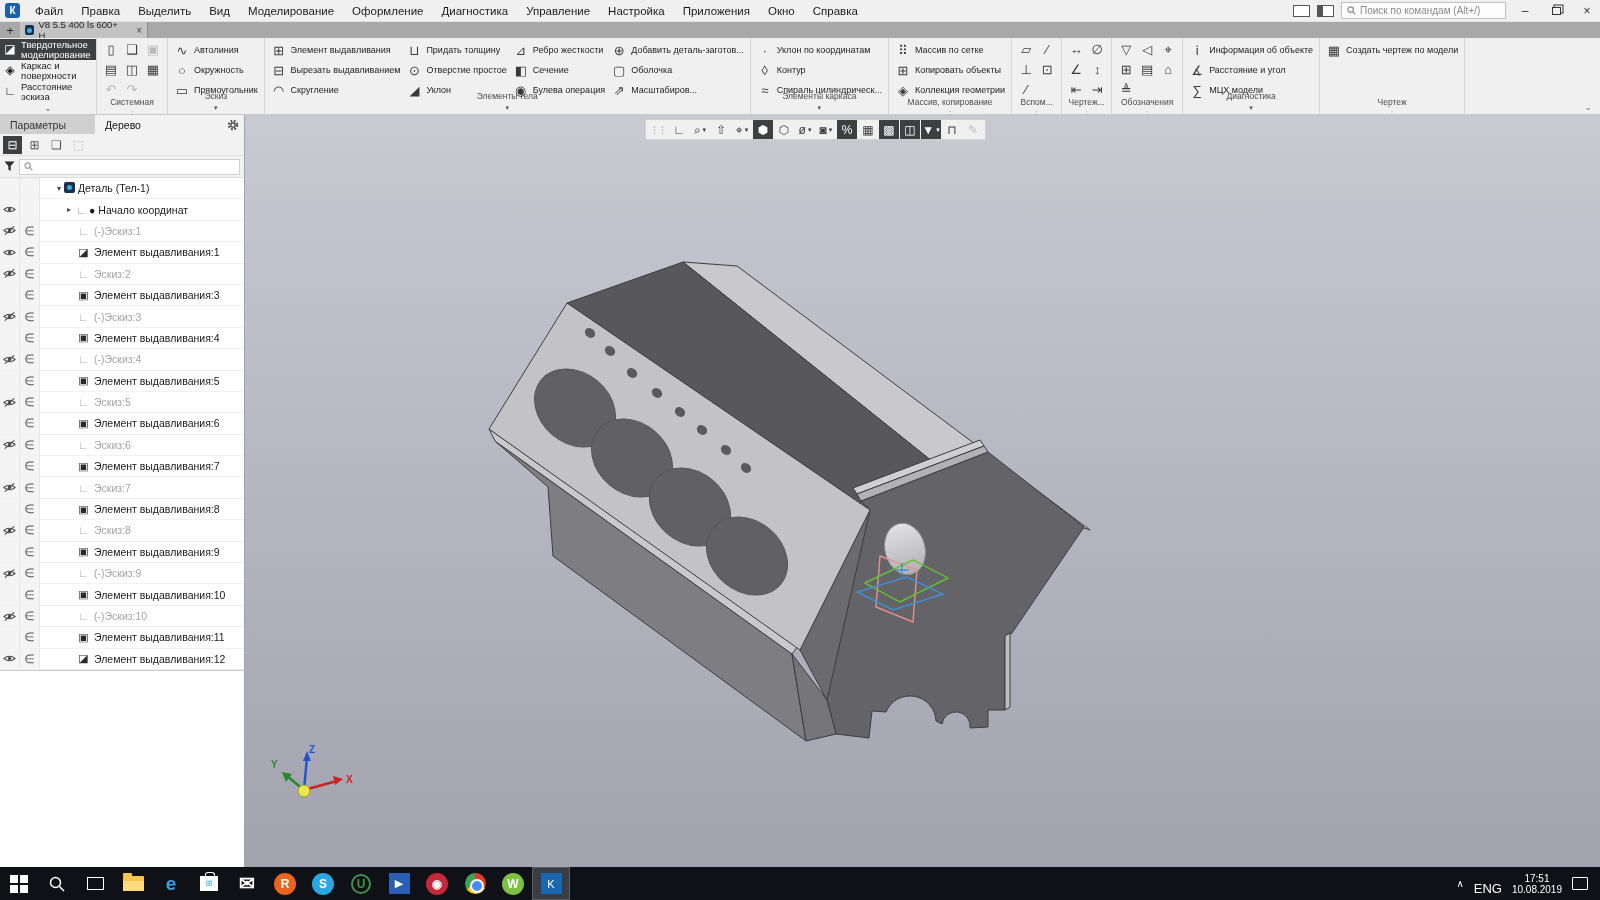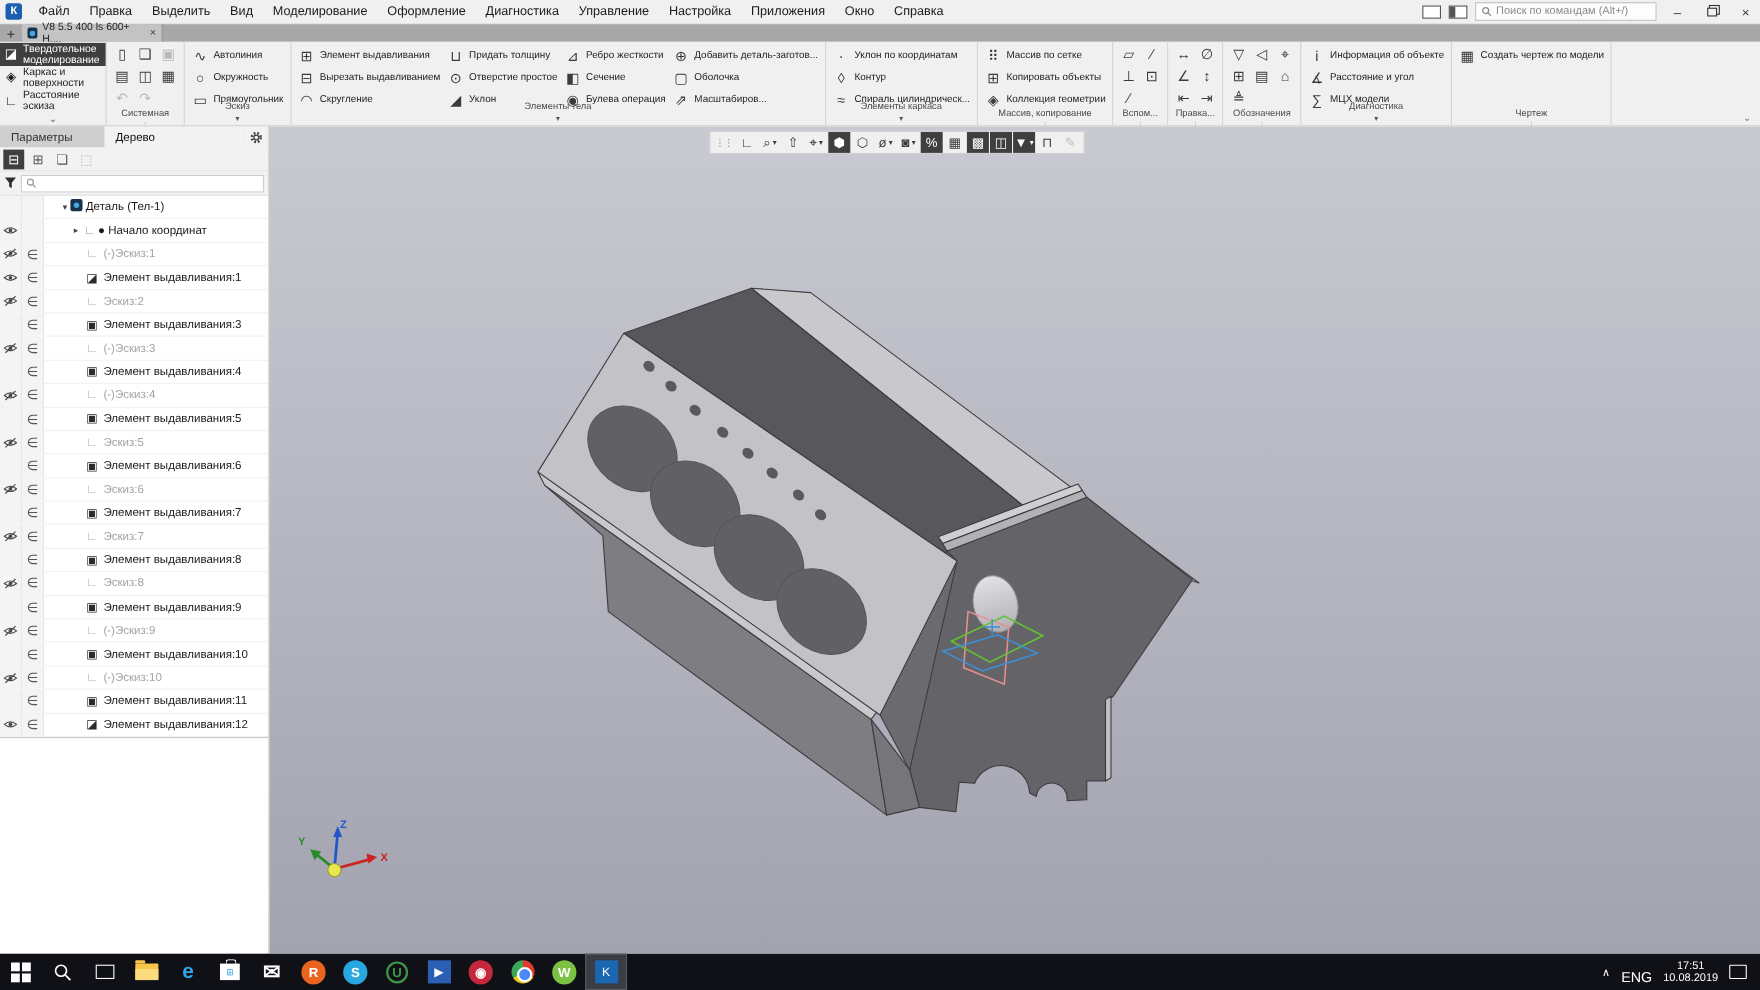--- a/index.html
+++ b/index.html
@@ -362,21 +362,21 @@
                 <div class="ribbon-ico">∠</div>
                 <div class="ribbon-ico">↕</div>
               </div>
               <div class="irow">
                 <div class="ribbon-ico">⇤</div>
                 <div class="ribbon-ico">⇥</div>
               </div>
             </div>
           </div>
           <div class="rgroup-caption">
-            <span>Правка...</span>
+            <span>Чертеж...</span>
             <span class="grip">⋮</span>
           </div>
         </div>
         <div class="rgroup">
           <div class="rgroup-content">
             <div class="icongrid">
               <div class="irow">
                 <div class="ribbon-ico">▽</div>
                 <div class="ribbon-ico">◁</div>
                 <div class="ribbon-ico">⌖</div>

